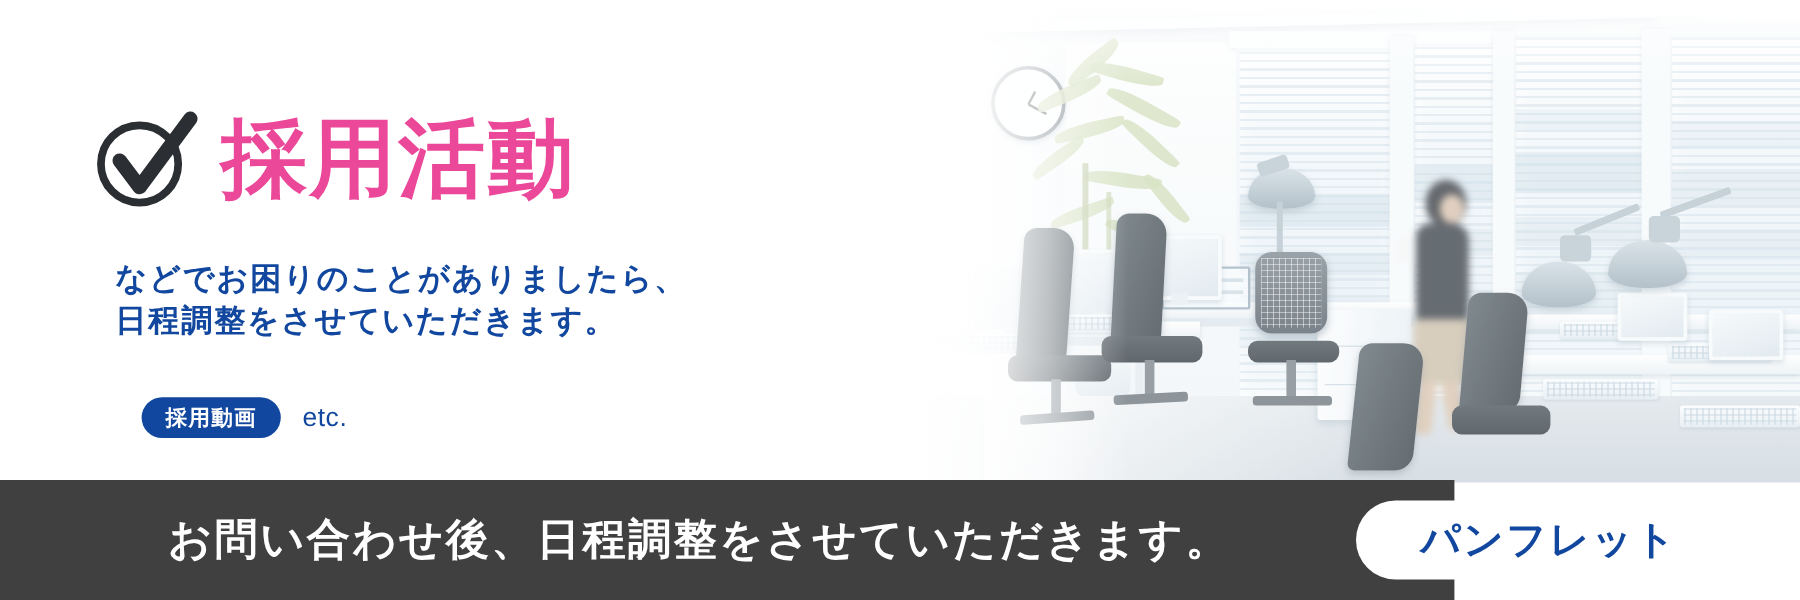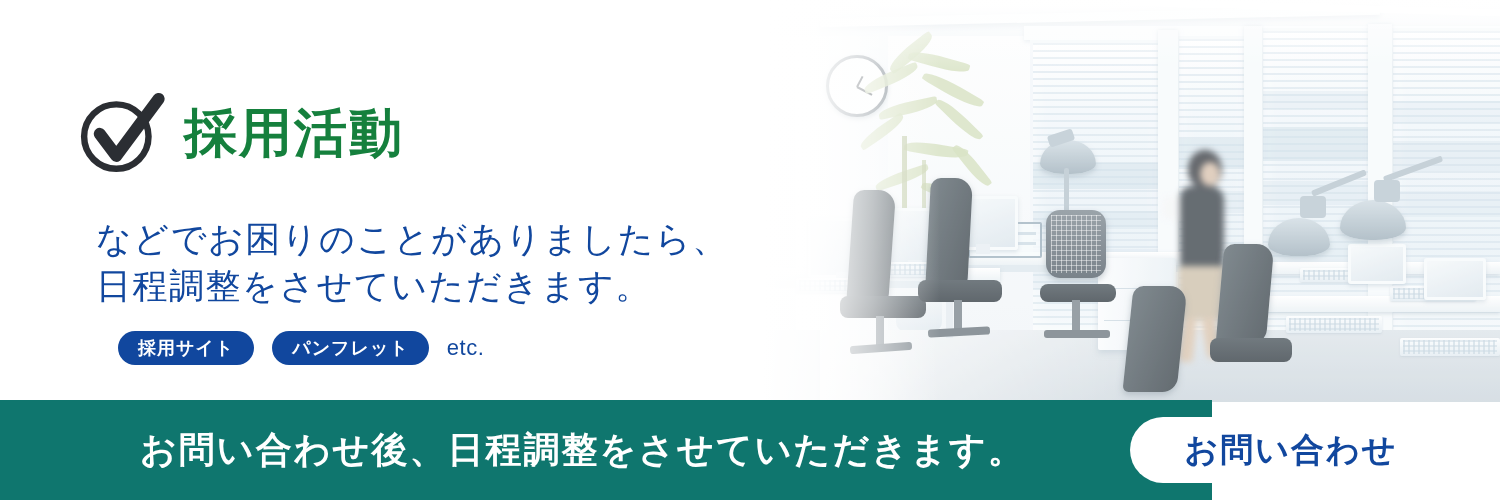--- a/index.html
+++ b/index.html
@@ -107,34 +107,34 @@
   
   .fade-l{position:absolute;left:0;top:0;width:240px;height:402px;
           background:linear-gradient(90deg,#ffffff 0%,#ffffff 26%,rgba(255,255,255,.92) 48%,rgba(255,255,255,.55) 72%,rgba(255,255,255,0) 100%);}
   .fade-t{position:absolute;left:0;top:0;width:800px;height:70px;
           background:linear-gradient(180deg,rgba(255,255,255,.85),rgba(255,255,255,0));}
   .haze{position:absolute;left:0;top:0;width:800px;height:402px;background:rgba(255,255,255,.22);}
 
   
   .headline-row{position:absolute;left:74px;top:86px;display:flex;align-items:center;gap:18px;}
   .check-icon{width:92px;height:92px;flex:0 0 auto;}
-  .headline{font-size:53px;line-height:1;font-weight:700;color:#15803d;letter-spacing:2px;
+  .headline{font-size:72px;line-height:1;font-weight:700;color:#ec4899;letter-spacing:2px;
             font-family:"DejaVu Sans","Liberation Sans",sans-serif;white-space:nowrap;}
-  .sub{position:absolute;left:96px;top:216px;color:#11479e;font-weight:400;font-size:35px;line-height:1.33;
+  .sub{position:absolute;left:96px;top:216px;color:#11479e;font-weight:700;font-size:26px;line-height:1.33;
        letter-spacing:1.5px;font-family:"DejaVu Sans","Liberation Sans",sans-serif;}
   .sub div{white-space:nowrap;}
   .pills{position:absolute;left:118px;top:331px;display:flex;align-items:center;gap:18px;}
   .pill{background:#11479e;color:#ffffff;border-radius:18px;height:34px;display:flex;align-items:center;
         justify-content:center;padding:0 20px;font-size:18px;font-weight:700;letter-spacing:1px;
         font-family:"DejaVu Sans","Liberation Sans",sans-serif;white-space:nowrap;}
   .etc{color:#11479e;font-size:22px;font-weight:400;letter-spacing:.5px;
        font-family:"Liberation Sans",sans-serif;}
 
   
-  .bar{position:absolute;left:0;top:400px;width:1212px;height:100px;background:#0f766e;
+  .bar{position:absolute;left:0;top:400px;width:1212px;height:100px;background:#404040;
        display:flex;align-items:center;}
   .bar-text{position:absolute;left:140px;top:50%;transform:translateY(-50%);color:#ffffff;
             font-size:36px;font-weight:700;letter-spacing:2px;white-space:nowrap;
             font-family:"DejaVu Sans","Liberation Sans",sans-serif;}
   .cta{position:absolute;left:1130px;top:417px;width:322px;height:66px;background:#ffffff;border-radius:33px;
        display:flex;align-items:center;justify-content:center;cursor:pointer;}
   .cta span{color:#11479e;font-size:33px;font-weight:700;letter-spacing:2px;white-space:nowrap;
             font-family:"DejaVu Sans","Liberation Sans",sans-serif;}
 </style>
 </head>
@@ -316,25 +316,24 @@
     </svg>
     <div class="headline">採用活動</div>
   </div>
 
   <div class="sub">
     <div>などでお困りのことがありましたら、</div>
     <div>日程調整をさせていただきます。</div>
   </div>
 
   <div class="pills">
-    <div class="pill">採用サイト</div>
-    <div class="pill">パンフレット</div>
+    <div class="pill">採用動画</div>
     <div class="etc">etc.</div>
   </div>
 
   <div class="bar">
     <div class="bar-text">お問い合わせ後、日程調整をさせていただきます。</div>
   </div>
   <div class="cta">
-    <span>お問い合わせ</span>
+    <span>パンフレット</span>
   </div>
 
 </div>
 
 </body></html>

